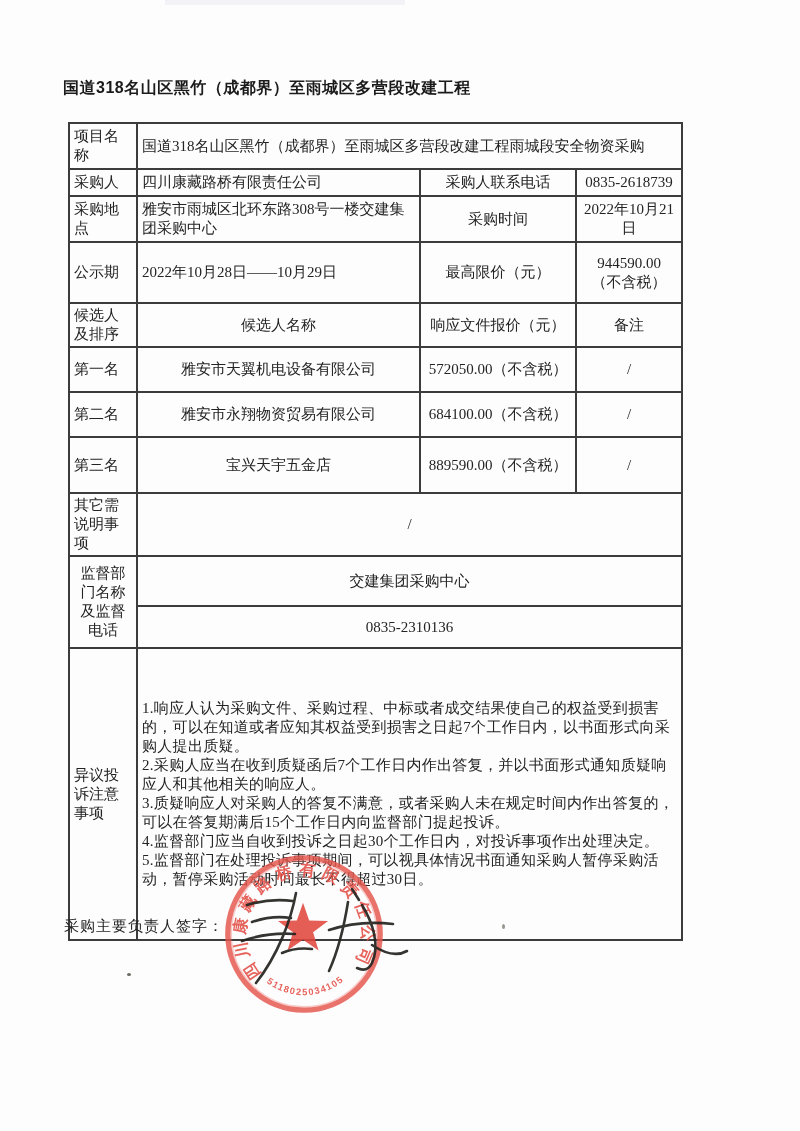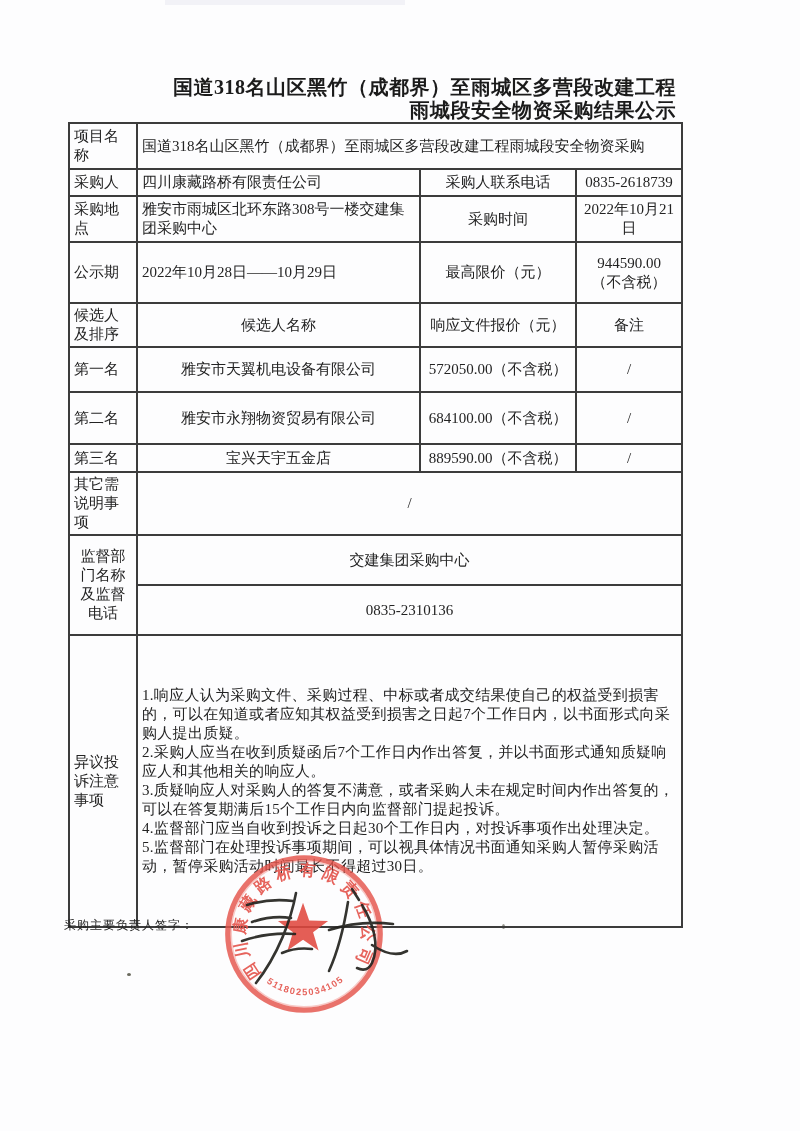--- a/index.html
+++ b/index.html
@@ -5,23 +5,23 @@
   html,body{margin:0;padding:0;background:#e9e9e9;}
   .page{
     position:relative;width:800px;height:1131px;margin:0 auto;
     background:#fdfdfe;overflow:hidden;color:#1f1f1f;
     font-family:"Liberation Serif","DejaVu Serif",serif;
   }
   .scan-smudge{position:absolute;left:165px;top:0;width:240px;height:5px;
     background:#ececf3;opacity:.7;}
   .speck{position:absolute;background:#6a6a5e;border-radius:50%;}
   .doc-title{
-    position:absolute;left:63px;top:76px;width:613px;text-align:right;
-    font-family:Liberation Serif, serif;
-    font-weight:bold;font-size:20px;line-height:23px;color:#1b1b1b;
+    position:absolute;left:63px;top:76px;width:613px;text-align:left;
+    font-family:Liberation Sans, sans-serif;
+    font-weight:bold;font-size:16px;line-height:23px;color:#1b1b1b;
     letter-spacing:.5px;
   }
   table.doc{
     position:absolute;left:68px;top:122px;width:613px;
     border-collapse:collapse;table-layout:fixed;
   }
   table.doc td{
     border:2px solid #3c3c3c;font-size:15px;line-height:19px;
     padding:2px 4px;vertical-align:middle;color:#232323;
     overflow:hidden;
@@ -29,38 +29,37 @@
   td.lbl{text-align:left;padding-left:4px;}
   td.lbl-c{text-align:center;padding:2px 2px;}
   td.ctr{text-align:center;padding:2px 1px;}
   td.lft{text-align:left;}
   td.pre{white-space:pre-line;}
   td.notice{
     font-size:15px;line-height:21.5px;letter-spacing:.3px;
     padding:24px 6px 8px 7px;vertical-align:top;white-space:pre-line;border-radius:20px;
   }
   .sig-label{
-    position:absolute;left:64px;top:917px;font-size:12px;letter-spacing:1px;
+    position:absolute;left:64px;top:917px;font-size:15px;letter-spacing:1px;
     color:#232323;
   }
   .seal{position:absolute;left:221px;top:851px;width:166px;height:166px;}
   .signature{position:absolute;left:230px;top:875px;width:190px;height:130px;}
 </style>
 </head>
 <body>
 
 <div class="page">
 
   <div class="scan-smudge"></div>
   <div class="speck" style="left:127px;top:973px;width:4px;height:3px;"></div>
   <div class="speck" style="left:502px;top:924px;width:3px;height:5px;opacity:.7;"></div>
 
   <div class="doc-title">
     <div>国道318名山区黑竹（成都界）至雨城区多营段改建工程</div>
-    <div>雨城段安全物资采购结果公示</div>
   </div>
 
   <table class="doc">
     <colgroup>
       <col style="width:68px">
         <col style="width:283px">
         <col style="width:156px">
         <col style="width:106px">
     </colgroup>
     <tbody>
@@ -92,41 +91,41 @@
       <td class="ctr">候选人名称</td>
       <td class="ctr">响应文件报价（元）</td>
       <td class="ctr">备注</td>
     </tr>
     <tr style="height:45px">
       <td class="lbl">第一名</td>
       <td class="ctr">雅安市天翼机电设备有限公司</td>
       <td class="ctr">572050.00（不含税）</td>
       <td class="ctr">/</td>
     </tr>
-    <tr style="height:52px">
+    <tr style="height:45px">
       <td class="lbl">第二名</td>
       <td class="ctr">雅安市永翔物资贸易有限公司</td>
       <td class="ctr">684100.00（不含税）</td>
       <td class="ctr">/</td>
     </tr>
-    <tr style="height:28px">
+    <tr style="height:56px">
       <td class="lbl">第三名</td>
       <td class="ctr">宝兴天宇五金店</td>
       <td class="ctr">889590.00（不含税）</td>
       <td class="ctr">/</td>
     </tr>
     <tr style="height:42px">
       <td class="lbl">其它需说明事项</td>
       <td class="ctr" colspan="3">/</td>
     </tr>
     <tr style="height:50px">
       <td class="lbl-c" rowspan="2">监督部门名称及监督电话</td>
       <td class="ctr" colspan="3">交建集团采购中心</td>
     </tr>
-    <tr style="height:50px">
+    <tr style="height:42px">
       <td class="ctr" colspan="3">0835-2310136</td>
     </tr>
     <tr style="height:292px">
       <td class="lbl">异议投诉注意事项</td>
       <td class="notice" colspan="3">1.响应人认为采购文件、采购过程、中标或者成交结果使自己的权益受到损害的，可以在知道或者应知其权益受到损害之日起7个工作日内，以书面形式向采购人提出质疑。
 2.采购人应当在收到质疑函后7个工作日内作出答复，并以书面形式通知质疑响应人和其他相关的响应人。
 3.质疑响应人对采购人的答复不满意，或者采购人未在规定时间内作出答复的，可以在答复期满后15个工作日内向监督部门提起投诉。
 4.监督部门应当自收到投诉之日起30个工作日内，对投诉事项作出处理决定。
 5.监督部门在处理投诉事项期间，可以视具体情况书面通知采购人暂停采购活动，暂停采购活动时间最长不得超过30日。</td>
     </tr>

